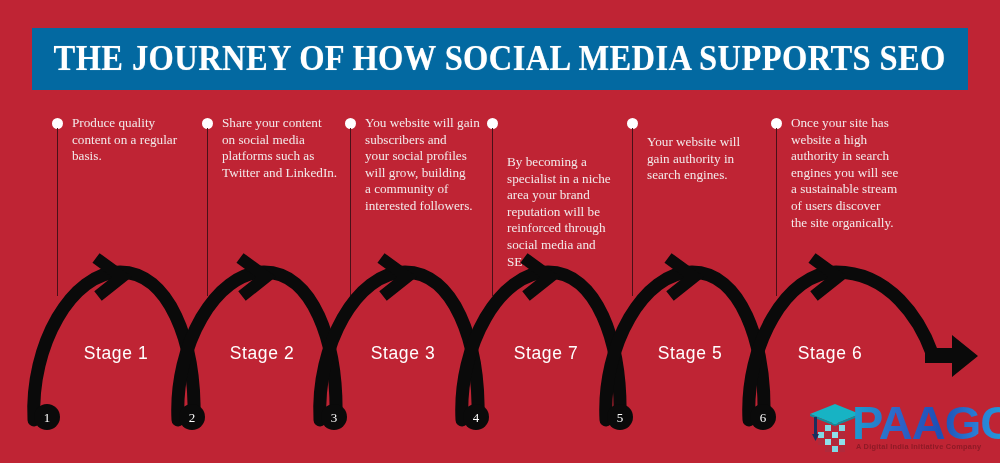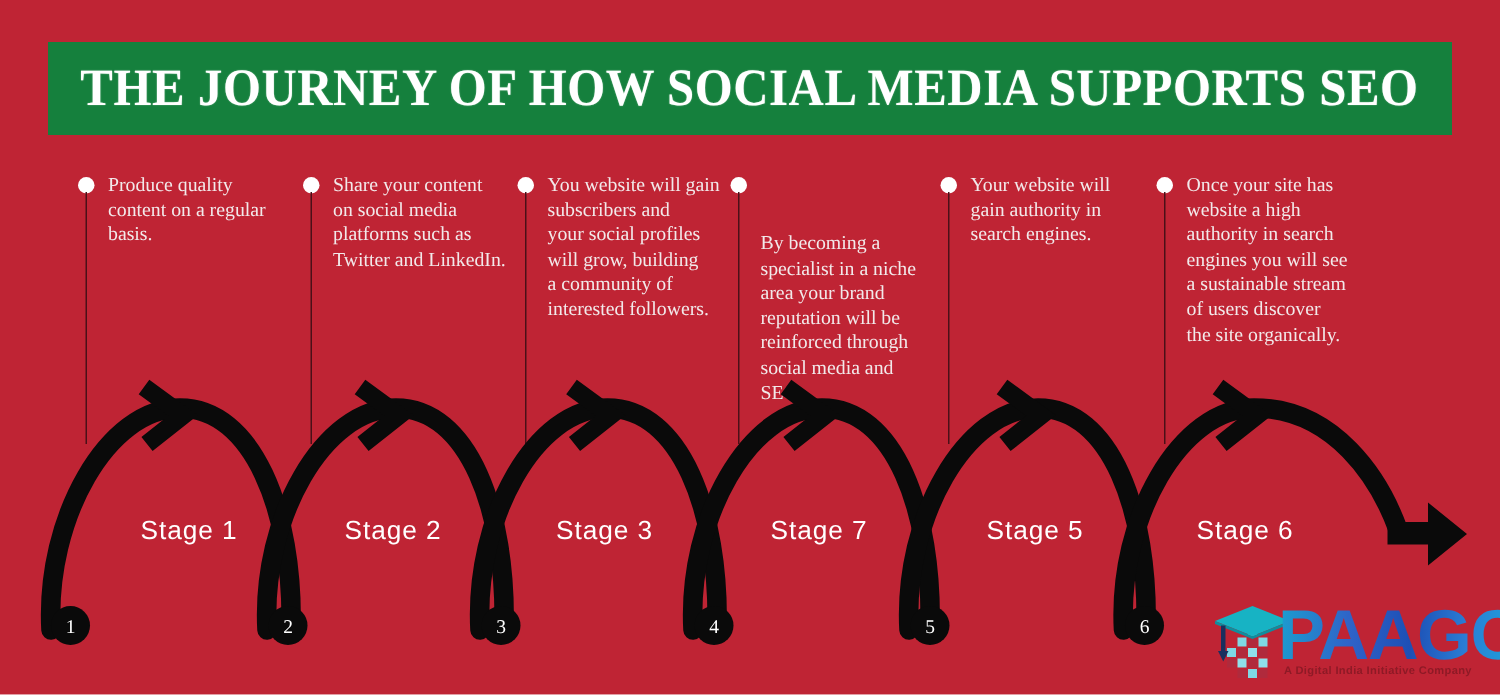--- a/index.html
+++ b/index.html
@@ -17,21 +17,21 @@
     font-family: "Liberation Serif", "DejaVu Serif", serif;
   }
 
   
   .title-bar {
     position: absolute;
     left: 32px;
     top: 28px;
     width: 936px;
     height: 62px;
-    background: #15803d;
+    background: #0369a1;
     display: flex;
     align-items: center;
     justify-content: center;
   }
   .title-text {
     color: #ffffff;
     font-family: "Liberation Serif", "DejaVu Serif", serif;
     font-size: 35px;
     font-weight: 700;
     letter-spacing: 0.4px;
@@ -202,21 +202,21 @@
 area your brand
 reputation will be
 reinforced through
 social media and
 SEO.</div>
     </div>
 
     <div class="note" style="left:627px;">
       <div class="note-bullet"></div>
       <div class="note-stem" style="height:168px;"></div>
-      <div class="note-text" style="width:132px;">Your website will
+      <div class="note-text" style="width:132px;margin-top:19px;">Your website will
 gain authority in
 search engines.</div>
     </div>
 
     <div class="note" style="left:771px;">
       <div class="note-bullet"></div>
       <div class="note-stem" style="height:168px;"></div>
       <div class="note-text" style="width:140px;">Once your site has
 website a high
 authority in search
@@ -245,21 +245,21 @@
       <path d="M 524 8 L 550 27 L 526 46"></path>
       <path d="M 668 8 L 694 27 L 670 46"></path>
       <path d="M 812 8 L 838 27 L 814 46"></path>
     </g>
 
     <g>
       <path d="M 925 98 L 952 98 L 952 85 L 978 106 L 952 127 L 952 113 L 925 113 Z" fill="#0a0a0a"></path>
     </g>
   </svg>
 
-  <div class="stage-label" style="left:116px;margin-left:10px;">Stage 1</div>
+  <div class="stage-label" style="left:116px;">Stage 1</div>
   <div class="stage-label" style="left:262px;">Stage 2</div>
   <div class="stage-label" style="left:403px;">Stage 3</div>
   <div class="stage-label" style="left:546px;">Stage 7</div>
   <div class="stage-label" style="left:690px;">Stage 5</div>
   <div class="stage-label" style="left:830px;text-align:right;">Stage 6</div>
 
   <div class="stage-node" style="left:47px;  top:404px;">
       <span>1</span>
     </div>
   <div class="stage-node" style="left:192px; top:404px;">

